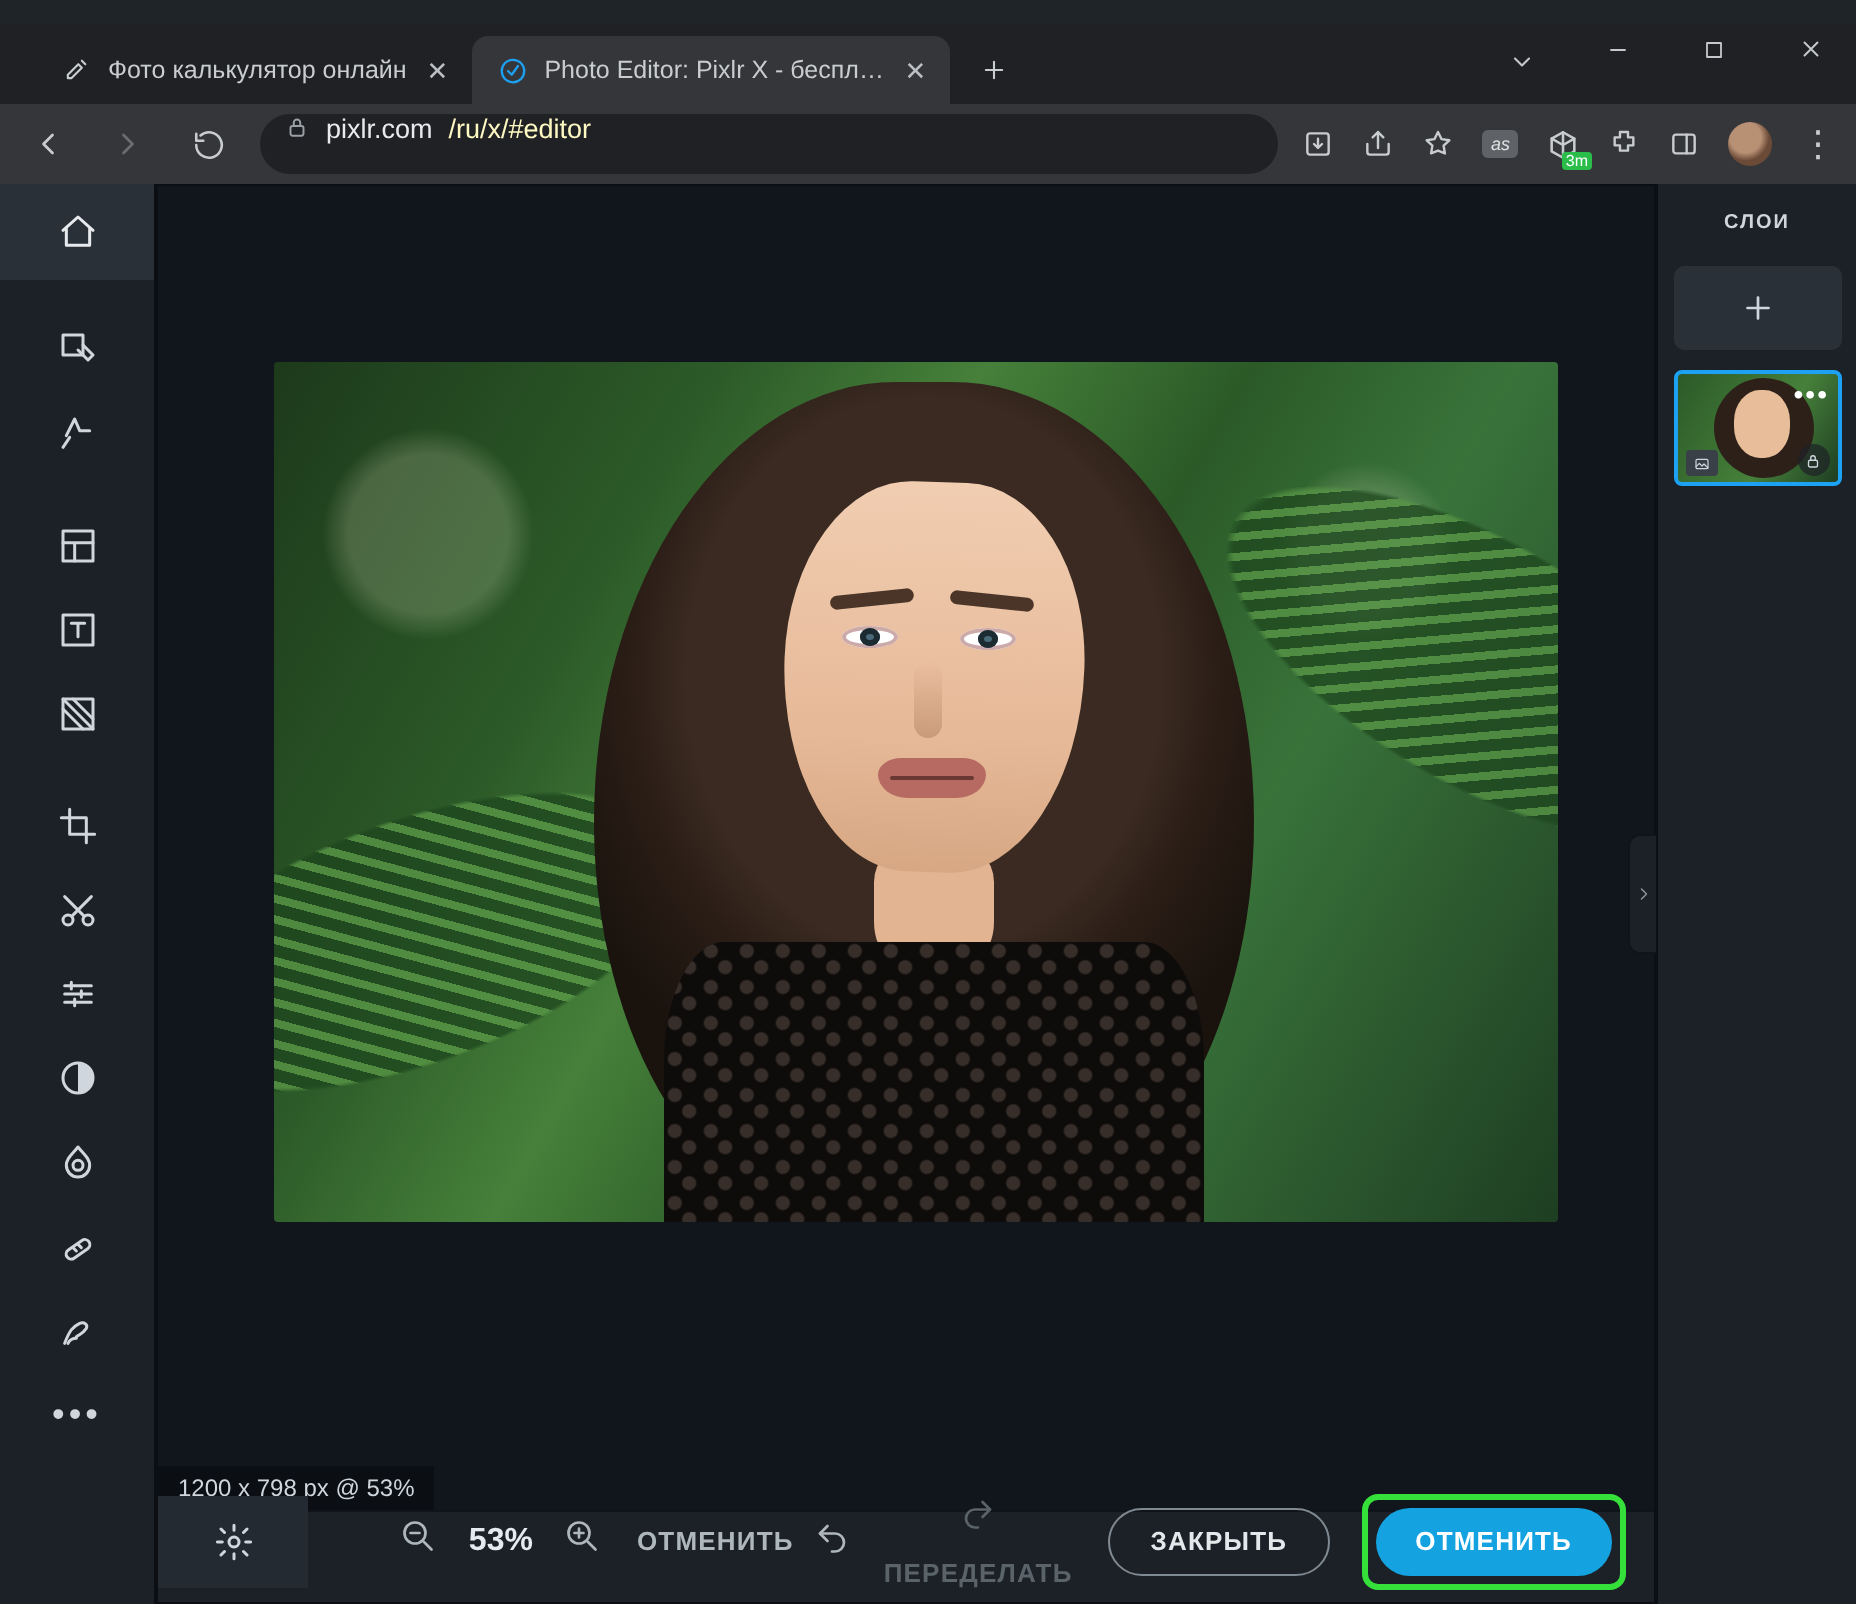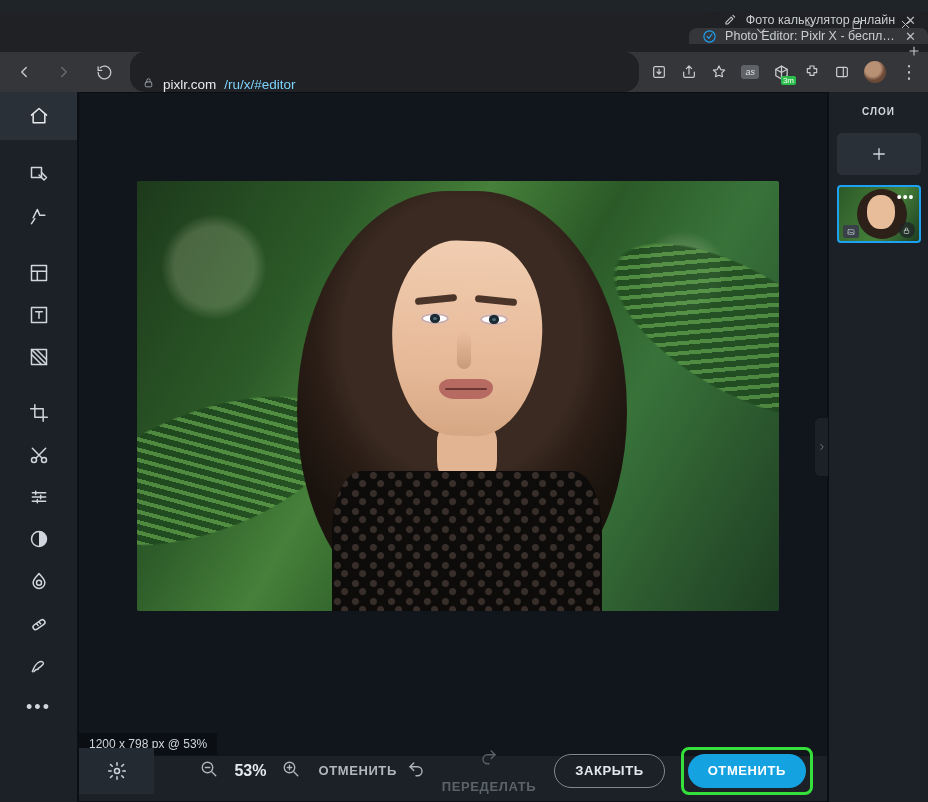--- a/index.html
+++ b/index.html
@@ -17,21 +17,20 @@
     background: #1f2428;
   }
   
   .tab-strip {
     height: 40px;
     background: #202124;
     display: flex;
     align-items: flex-end;
     padding-left: 18px;
     gap: 0;
-    flex-direction: column;
   }
   .tab {
     height: 34px;
     display: flex;
     align-items: center;
     padding: 0 12px;
     font-size: 12.5px;
     color: #cacdd0;
     border-radius: 8px 8px 0 0;
     position: relative;
@@ -52,33 +51,33 @@
     background: #35363a;
     display: flex;
     align-items: center;
     padding: 0 10px;
     gap: 12px;
   }
   .nav-btn { width:28px; height:28px; display:flex; align-items:center; justify-content:center; color:#c9cccf; }
   .nav-btn.dim { color:#6a6d70; }
   .url-field {
     flex: 1;
-    height: 40px;
+    height: 30px;
     background: #202124;
     border-radius: 15px;
     display:flex;
-    align-items:flex-end;
+    align-items:flex-start;
     padding: 0 12px;
     gap: 8px;
     color:#cfd2d5;
     font-size:13.5px;
   }
   .url-field .lock { color:#9aa0a6; }
   .url-field .domain { color:#e8eaed; }
-  .url-field .path { color:#7dd3fc; }
+  .url-field .path { color:#fef9c3; }
   .addr-icons { display:flex; gap:14px; align-items:center; color:#c9cccf; }
   .addr-icons .ext-badge { background:#5f6368; border-radius:3px; padding:2px 4px; font-size:9px; color:#e0e0e0;font-style:italic;}
   .addr-icons .cube { position:relative; }
   .addr-icons .cube .b { position:absolute; bottom:-4px; right:-6px; background:#2bbd4a; color:#fff; font-size:8px; padding:0 2px; border-radius:2px;}
   .avatar { width:22px; height:22px; border-radius:50%; background: radial-gradient(circle at 40% 35%, #b89074 0 40%, #6b4a37 60% 100%); }
   .menu-dots { font-size:18px; }
 
   
   .app {
     position: relative;

